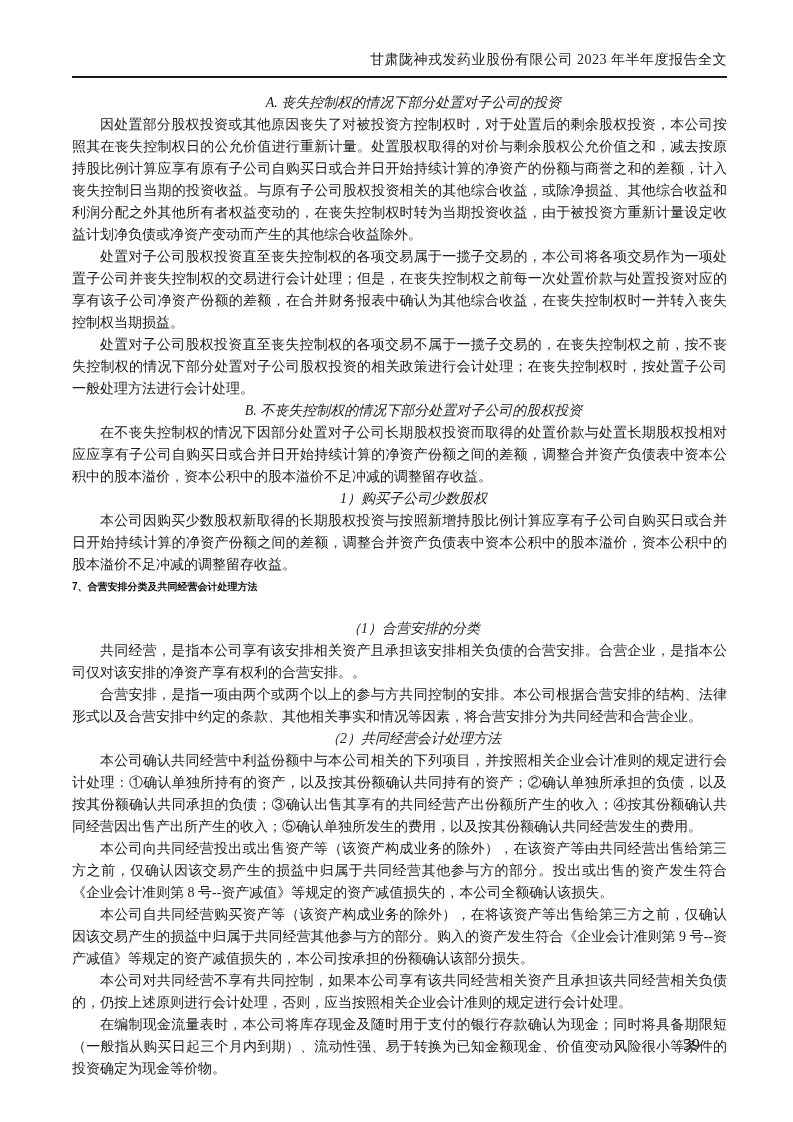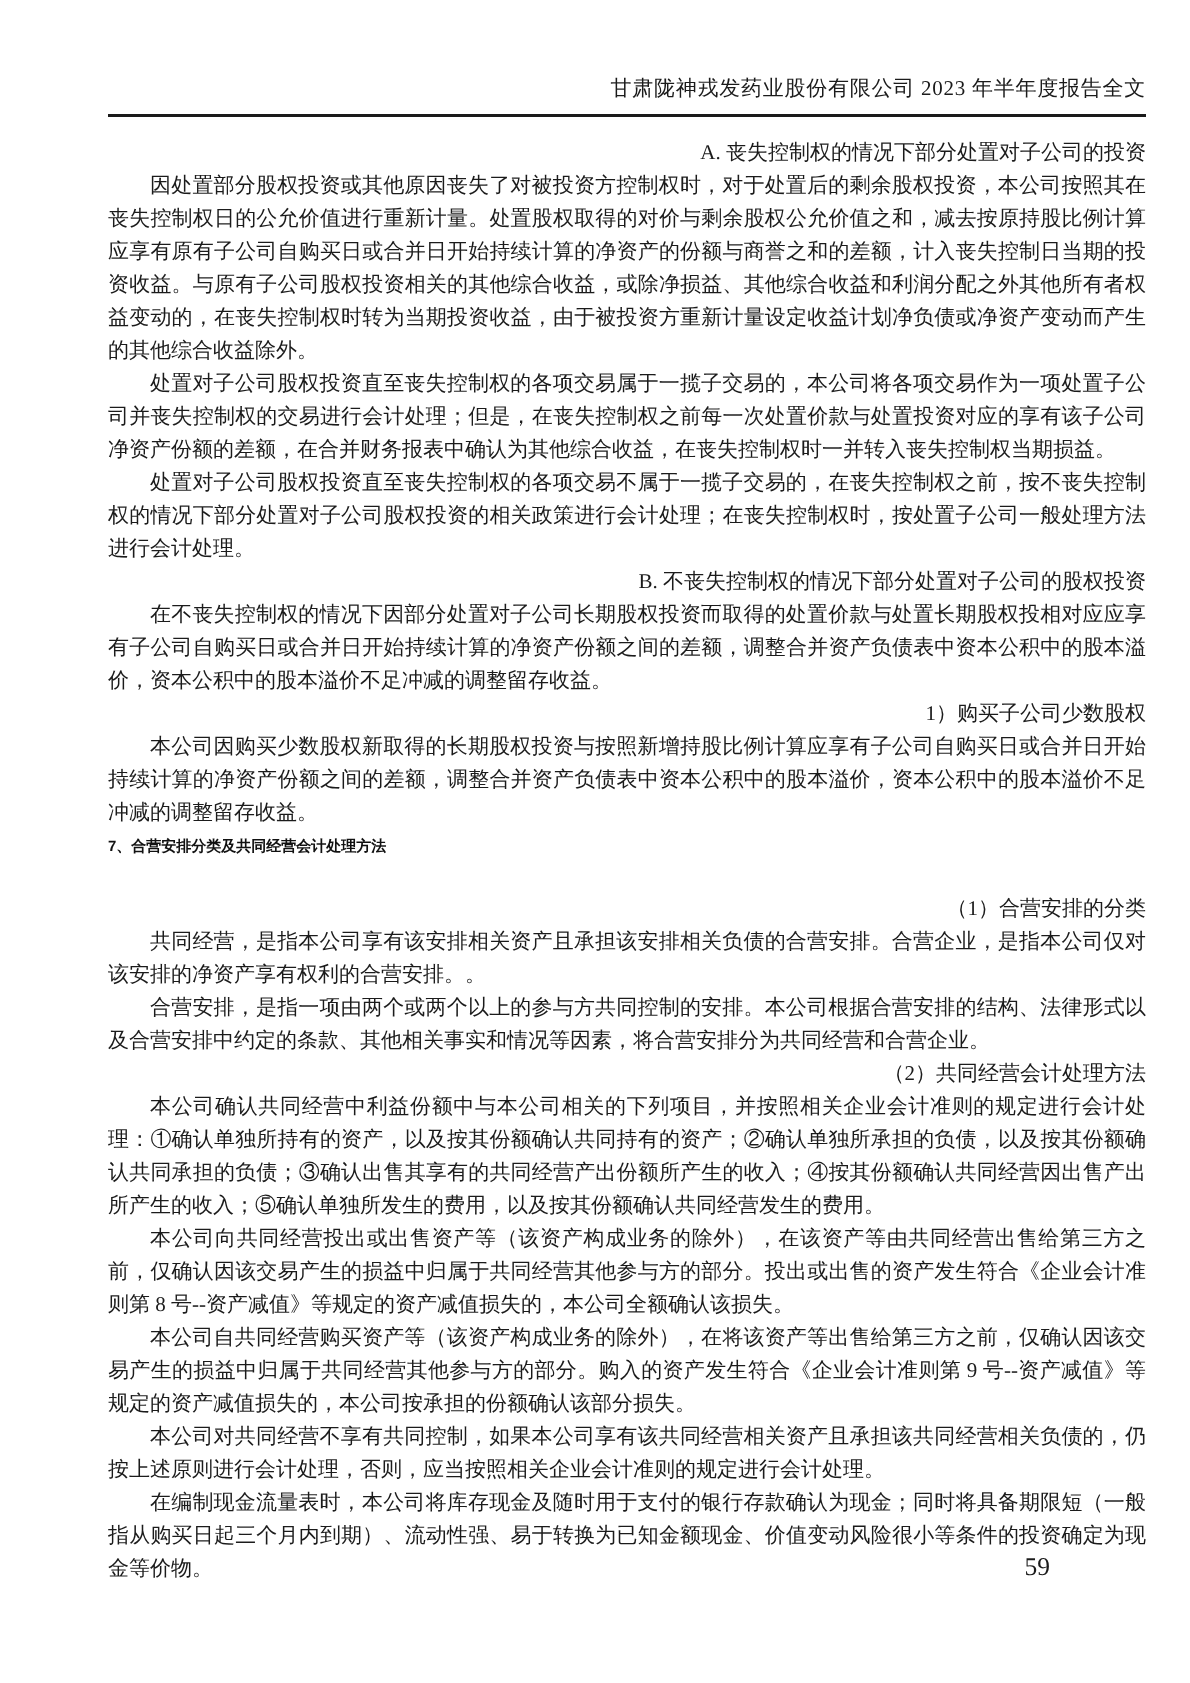--- a/index.html
+++ b/index.html
@@ -7,21 +7,21 @@
     padding: 0;
     background: #ffffff;
   }
   .page {
     position: relative;
     width: 793px;
     height: 1122px;
     margin: 0 auto;
     background: #ffffff;
     box-sizing: border-box;
-    padding: 50px 29px 0 72px;
+    padding: 50px 66px 0 72px;
     color: #1b1b1b;
     font-family: "Liberation Serif", "DejaVu Serif", serif;
     overflow: hidden;
   }
   .doc-header {
     text-align: right;
     font-size: 14px;
     line-height: 20px;
     padding-bottom: 6px;
     border-bottom: 2px solid #1a1a1a;
@@ -32,21 +32,22 @@
     font-size: 14px;
     line-height: 22px;
     text-align: justify;
   }
   .doc-body p {
     margin: 0;
     text-indent: 2em;
     word-break: break-all;
   }
   .doc-body p.clause {
-    text-align: right;
+    text-align: center;
+    font-style: italic;
   }
   .doc-body h2 {
     font-family: "Liberation Sans", "DejaVu Sans", sans-serif;
     font-weight: bold;
     font-size: 10px;
     line-height: 22px;
     margin: 0 0 20px 0;
     text-indent: 0;
     text-align: left;
     color: #111111;

